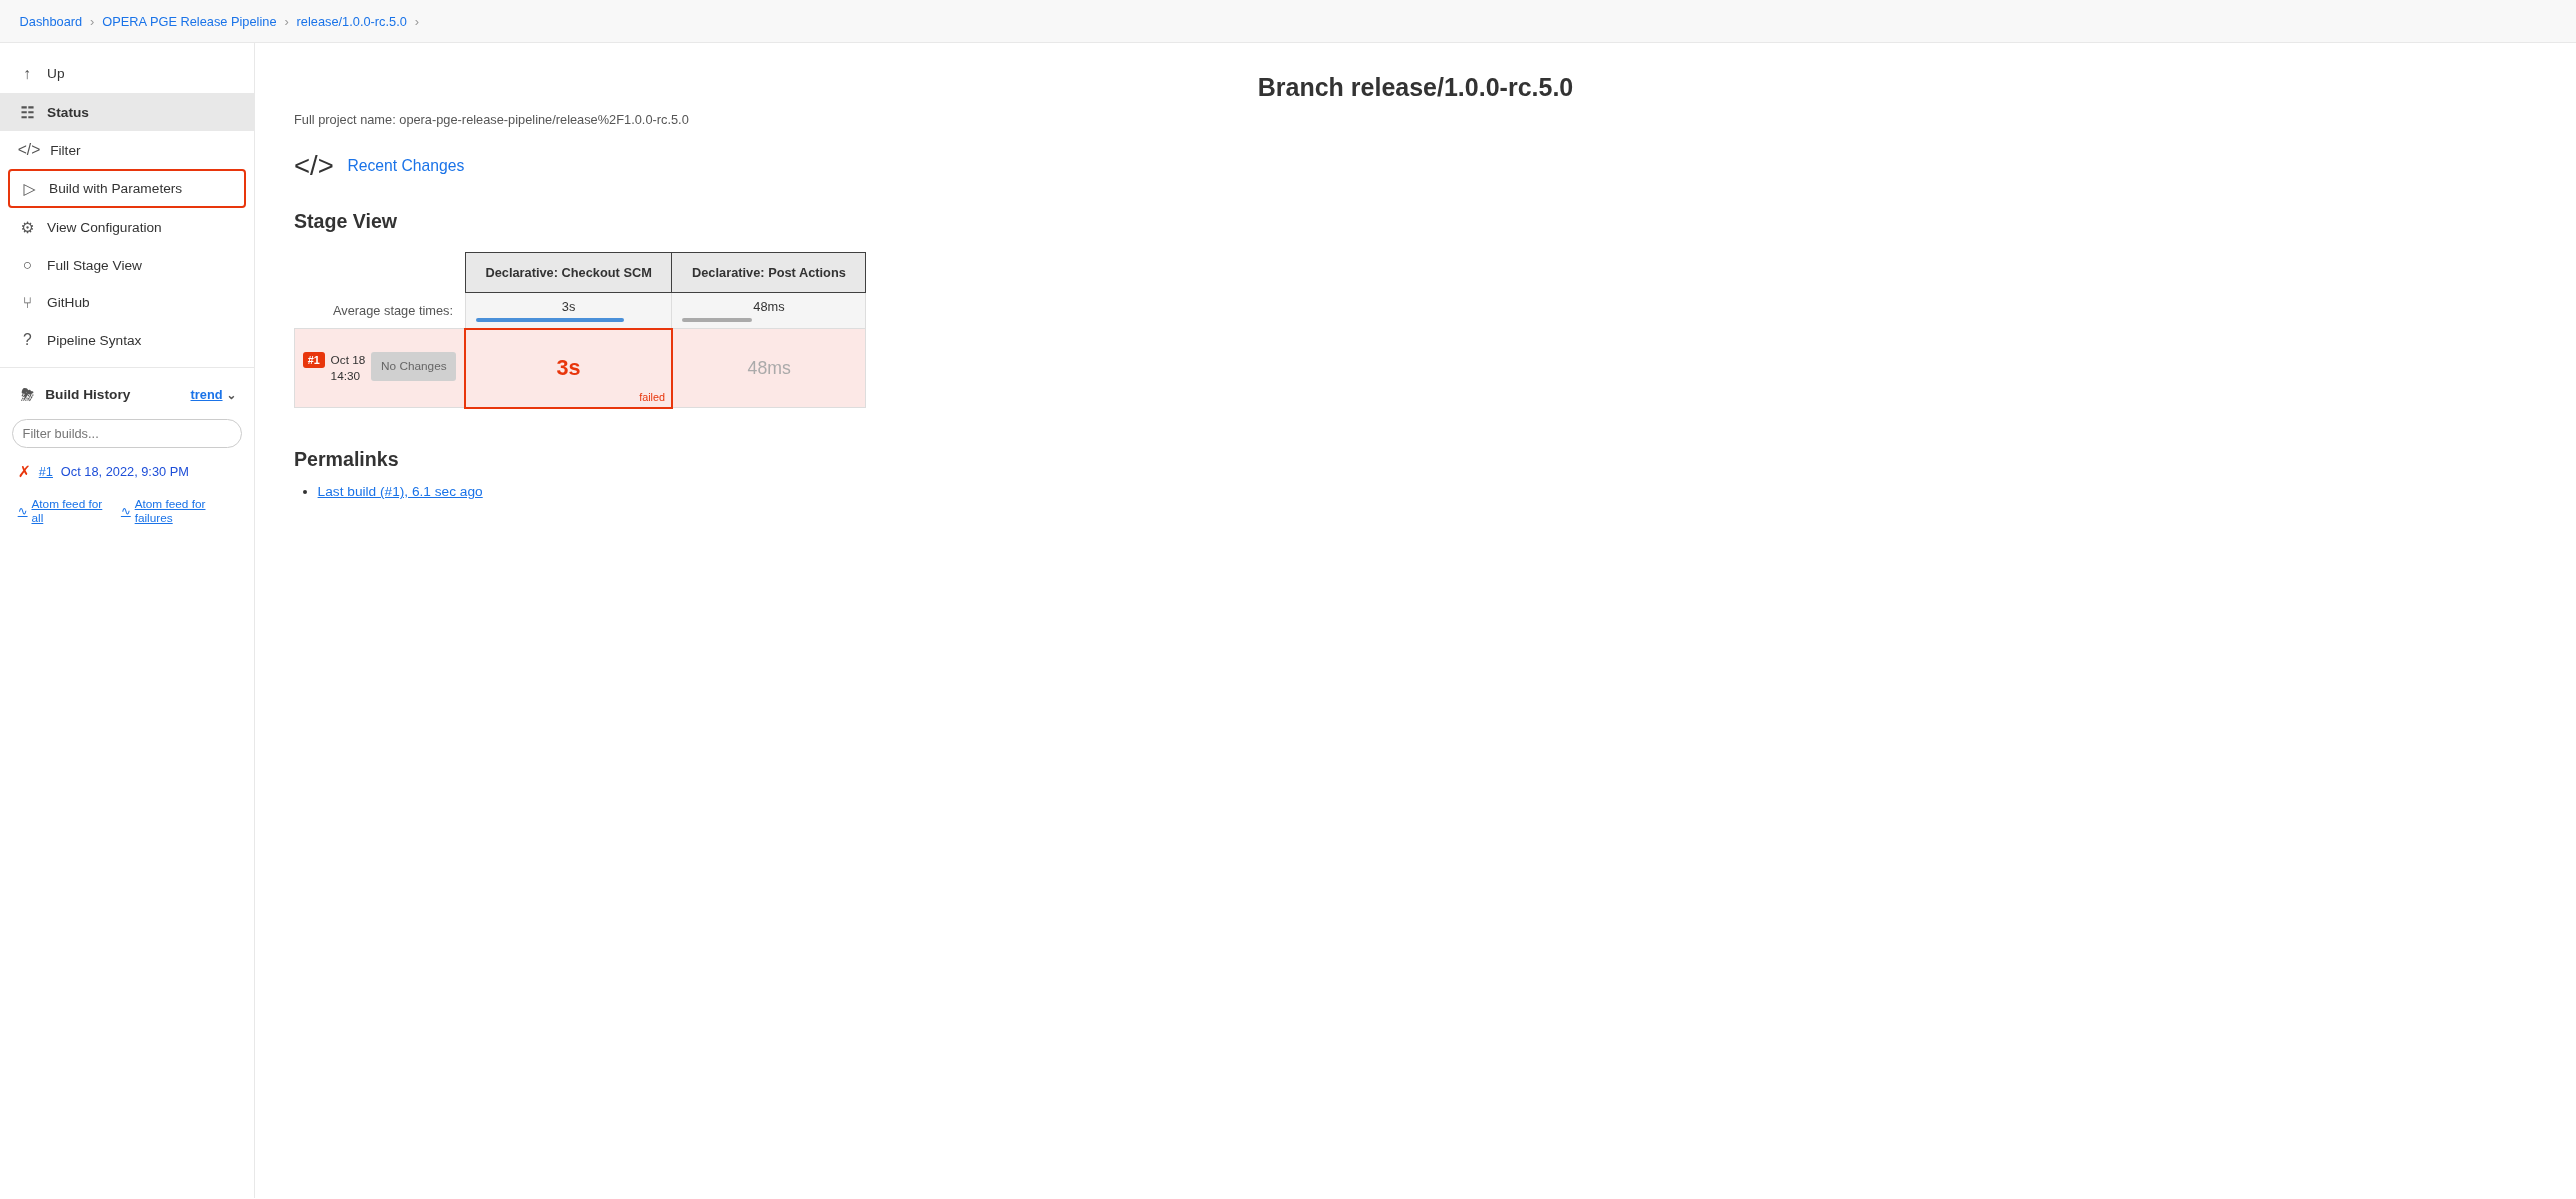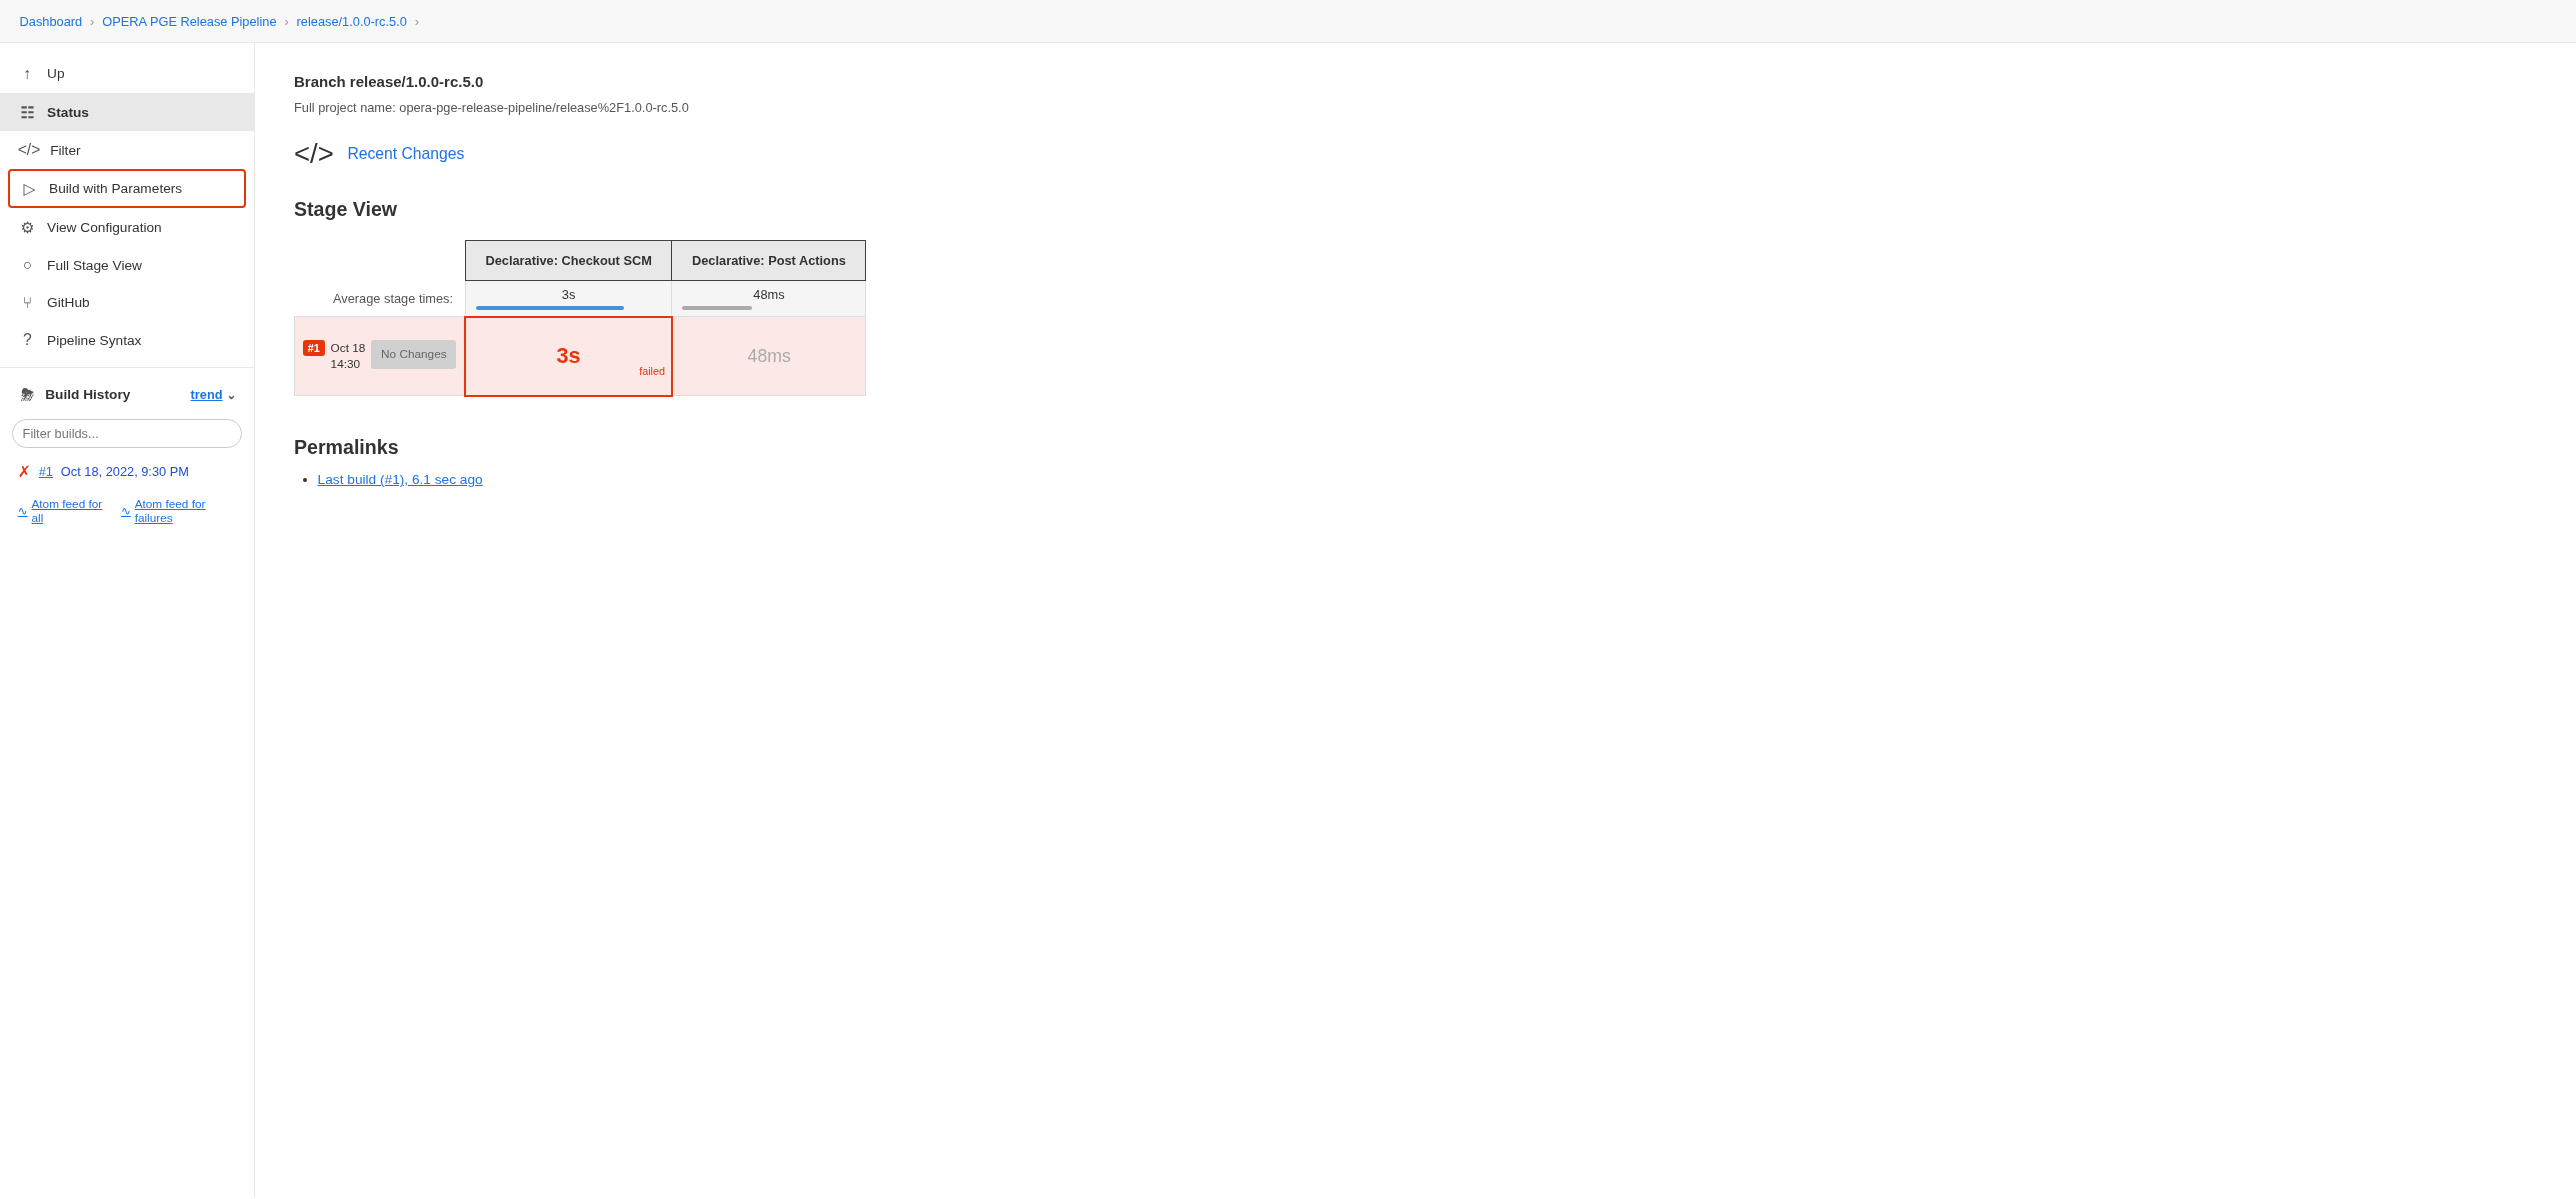--- a/index.html
+++ b/index.html
@@ -59,21 +59,21 @@
     .build-error-icon { color: #e8360c; font-size: 15.7px; }
     .build-num { color: #1a73e8; text-decoration: underline; cursor: pointer; }
     .build-date { color: #1d4ed8; cursor: pointer; }
 
     .atom-feeds { display: flex; gap: 11.8px; padding: 7.9px 17.7px; font-size: 11.8px; }
     .atom-link { color: #1a73e8; text-decoration: underline; cursor: pointer; display: flex; align-items: center; gap: 3.9px; }
 
     
     .main-content { flex: 1; padding: 29.5px 39px; overflow-y: auto; }
 
-    .page-title { font-size: 15px; font-weight: 700; margin-bottom: 9.8px; }
+    .page-title { font-size: 25px; font-weight: 700; margin-bottom: 9.8px; text-align: center; }
     .full-project-name { font-size: 12.8px; color: #555; margin-bottom: 23.6px; }
 
     .recent-changes-row {
       display: flex; align-items: center; gap: 13.7px; margin-bottom: 27.5px;
     }
     .code-bracket-icon { font-size: 27.5px; color: #333; }
     .recent-changes-link { color: #1a73e8; font-size: 15.7px; font-weight: 500; text-decoration: none; cursor: pointer; }
 
     .section-title { font-size: 19.6px; font-weight: 700; margin-bottom: 19.6px; }
 
@@ -110,21 +110,21 @@
       background: repeating-linear-gradient(
         45deg,
         #fce8e6, #fce8e6 7.9px,
         #f5c6c1 7.9px, #f5c6c1 15.7px
       );
       border: 2px solid #e8360c !important;
       text-align: center; position: relative; min-width: 157px; height: 79px;
     }
     .stage-cell-failed-inner { display: flex; flex-direction: column; align-items: center; justify-content: center; height: 100%; }
     .stage-time-big { font-size: 21.6px; font-weight: 700; color: #e8360c; }
-    .stage-failed-label { font-size: 10.8px; color: #e8360c; position: absolute; bottom: 18px; right: 5.9px; }
+    .stage-failed-label { font-size: 10.8px; color: #e8360c; position: absolute; bottom: 4px; right: 5.9px; }
 
     
     .stage-cell-success {
       background: #e8f5e9; text-align: center; min-width: 157px; height: 79px;
     }
     .stage-cell-success-inner { display: flex; align-items: center; justify-content: center; height: 100%; }
     .stage-time-success { font-size: 17.7px; color: #aaa; }
 
     
     .permalinks-section { }

